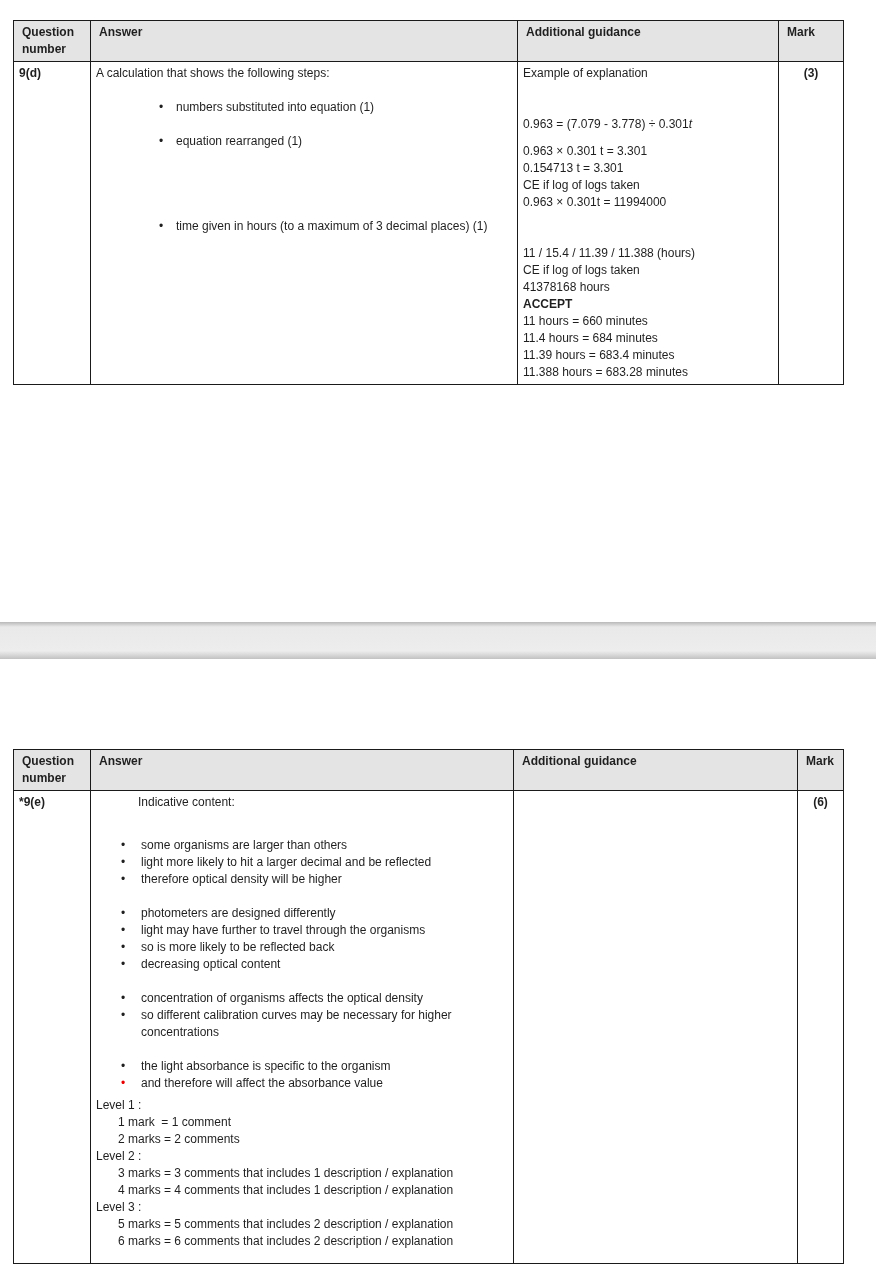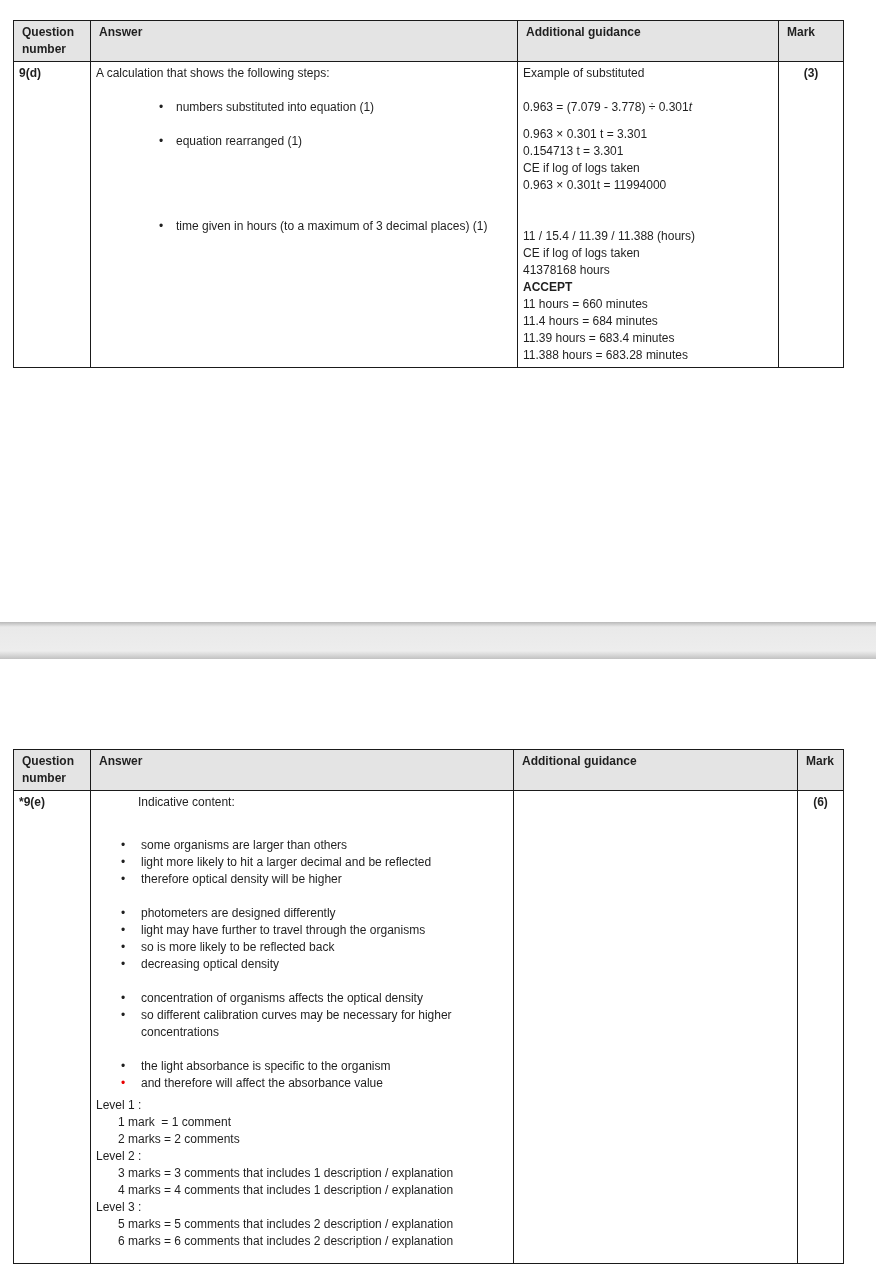--- a/index.html
+++ b/index.html
@@ -65,22 +65,22 @@
                 <span class="b-txt">equation rearranged (1)</span>
               </div>
               <div class="b-row" style="margin-top: 68px;">
                 <span class="b-dot">•</span>
                 <span class="b-txt">time given in hours (to a maximum of 3 decimal places) (1)</span>
               </div>
             </div>
         </td>
         <td>
           <div id="t1-guidance">
-              <div class="g-line">Example of substituted</div>
-              <div class="g-line" style="margin-top: 17px;">0.963 = (7.079 - 3.778) ÷ 0.301<i>t</i></div>
+              <div class="g-line">Example of explanation</div>
+              <div class="g-line" style="margin-top: 34px;">0.963 = (7.079 - 3.778) ÷ 0.301<i>t</i></div>
               <div class="g-line" style="margin-top: 10px;">0.963 × 0.301 t = 3.301</div>
               <div class="g-line">0.154713 t = 3.301</div>
               <div class="g-line">CE if log of logs taken</div>
               <div class="g-line">0.963 × 0.301t = 11994000</div>
               <div class="g-line" style="margin-top: 34px;">11 / 15.4 / 11.39 / 11.388 (hours)</div>
               <div class="g-line">CE if log of logs taken</div>
               <div class="g-line">41378168 hours</div>
               <div class="g-line" style="font-weight: bold;">ACCEPT</div>
               <div class="g-line">11 hours = 660 minutes</div>
               <div class="g-line">11.4 hours = 684 minutes</div>
@@ -140,21 +140,21 @@
                 <div class="b-row">
                   <span class="b-dot">•</span>
                   <span class="b-txt">light may have further to travel through the organisms</span>
                 </div>
                 <div class="b-row">
                   <span class="b-dot">•</span>
                   <span class="b-txt">so is more likely to be reflected back</span>
                 </div>
                 <div class="b-row">
                   <span class="b-dot">•</span>
-                  <span class="b-txt">decreasing optical density</span>
+                  <span class="b-txt">decreasing optical content</span>
                 </div>
               </div>
               <div class="b-group">
                 <div class="b-row">
                   <span class="b-dot">•</span>
                   <span class="b-txt">concentration of organisms affects the optical density</span>
                 </div>
                 <div class="b-row">
                   <span class="b-dot">•</span>
                   <span class="b-txt">so different calibration curves may be necessary for higher concentrations</span>

